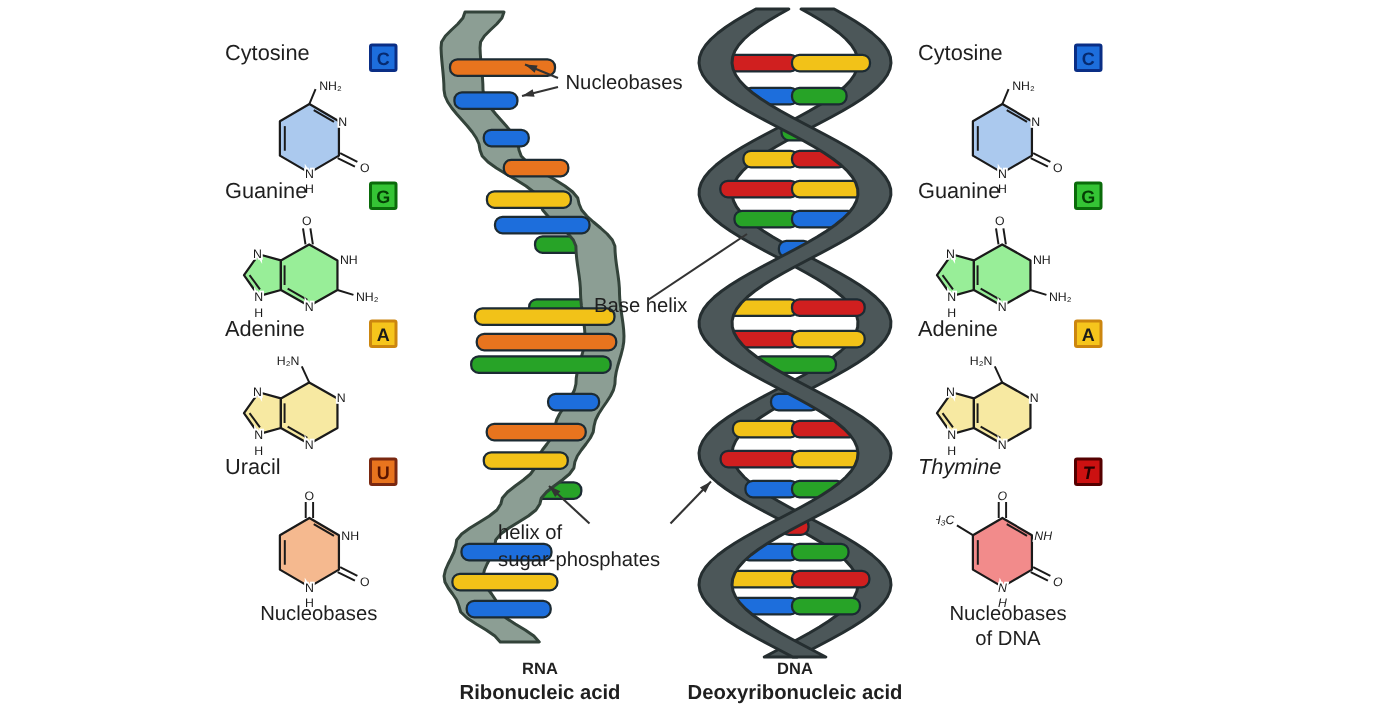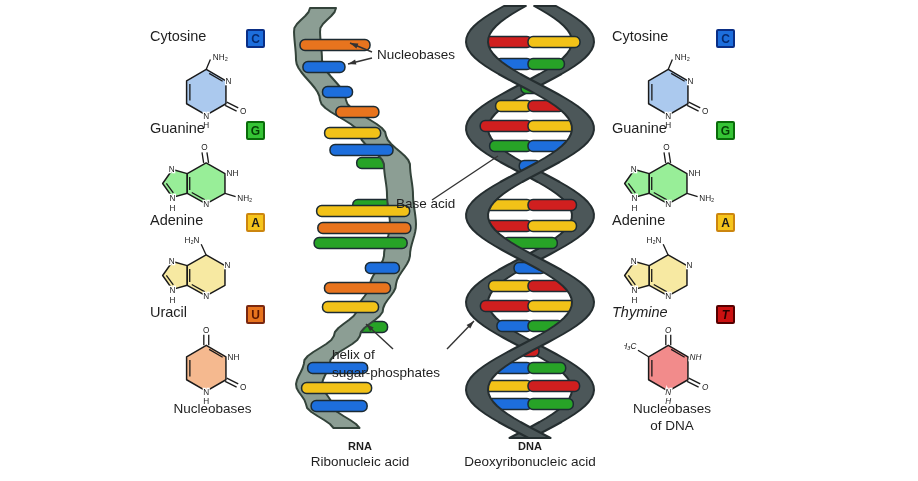--- a/index.html
+++ b/index.html
@@ -11,21 +11,21 @@
          display:flex;align-items:center;justify-content:center;
          font-size:12px;font-weight:bold;border-radius:2px;line-height:1;}
   .mol{position:absolute;top:20px;}
   .caption{position:absolute;text-align:center;font-size:13.5px;line-height:17px;color:#1f1f1f;}
   .helix-svg{position:absolute;top:0;}
   .overlay{position:absolute;left:0;top:0;pointer-events:none;}
   .ann{position:absolute;font-size:13.5px;color:#1f1f1f;white-space:nowrap;}
   .helix-ann{position:absolute;text-align:left;font-size:13.5px;line-height:18px;color:#1f1f1f;}
   .strand-caption{position:absolute;text-align:center;color:#1f1f1f;}
   .strand-caption .t{font-size:11px;font-weight:bold;}
-  .strand-caption .s{font-size:13.5px;margin-top:2px;}
+  .strand-caption .s{font-size:13.5px;margin-top:2px;font-weight:bold;}
 </style>
 </head>
 <body>
 
 <div class="stage">
 
   <div id="left-panel">
       <div class="entry" style="left: 150px; top: 28px;">
         <div class="entry-name">Cytosine</div>
         <div class="badge" style="left: 96px; background: rgb(29, 110, 220); border-color: rgb(10, 46, 133); color: rgb(6, 42, 112);">C</div>
@@ -240,21 +240,21 @@
           <text x="54" y="98" text-anchor="middle" font-size="10" fill="#1a1a1a" stroke="#ffffff" stroke-width="3" paint-order="stroke" font-family="Liberation Sans, sans-serif">H</text>
         </svg>
       </div>
     </div>
   <div class="caption" style="left:612px;top:400px;width:120px;">
     <div>Nucleobases</div>
     <div>of DNA</div>
   </div>
 
   <div class="ann" style="left:377px;top:47px;">Nucleobases</div>
-  <div class="ann" style="left:396px;top:196px;">Base acid</div>
+  <div class="ann" style="left:396px;top:196px;">Base helix</div>
   <div class="helix-ann" style="left:332px;top:346px;width:160px;">
     <div>helix of</div>
     <div>sugar-phosphates</div>
   </div>
 
   <div class="strand-caption" style="left:285px;top:440px;width:150px;">
     <div class="t">RNA</div>
     <div class="s">Ribonucleic acid</div>
   </div>
   <div class="strand-caption" style="left:450px;top:440px;width:160px;">

